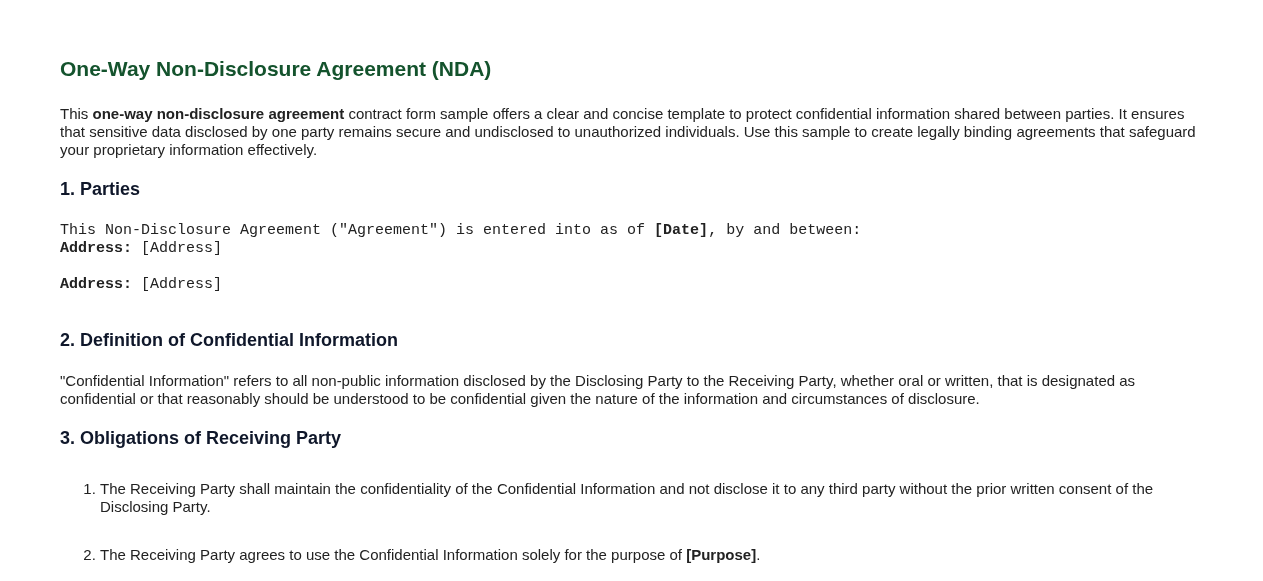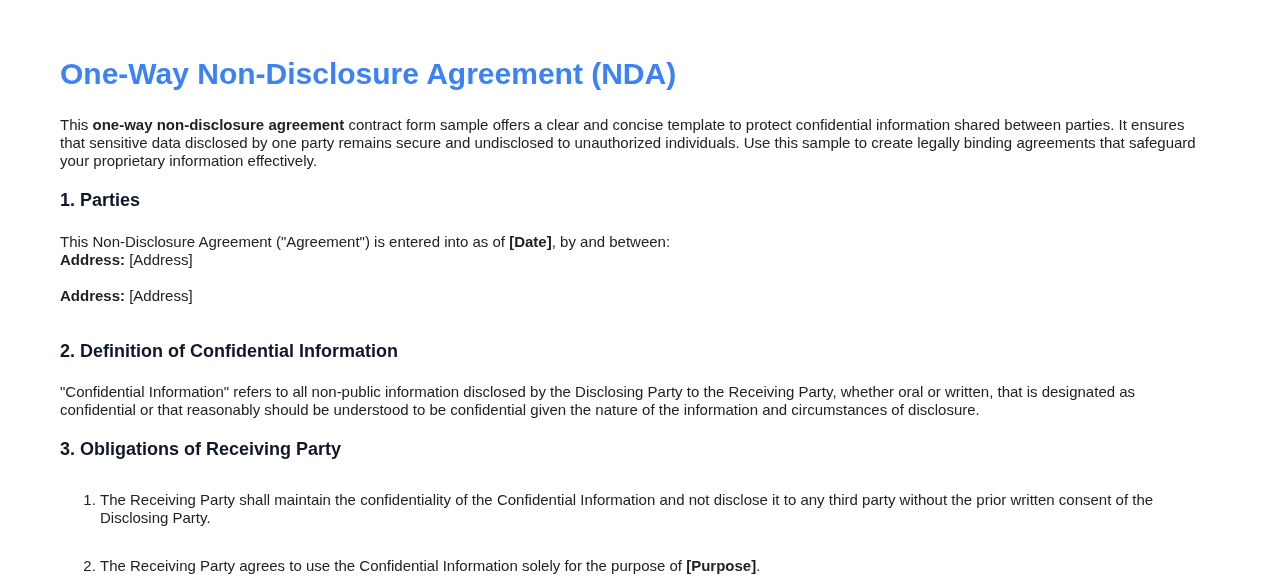--- a/index.html
+++ b/index.html
@@ -10,38 +10,38 @@
     background: #ffffff;
     font-family: "Liberation Sans", sans-serif;
     color: #222222;
   }
   .doc {
     padding: 56px 63px 0 60px;
     font-size: 15px;
     line-height: 1.2;
   }
   h1 {
-    font-size: 30px;
+    font-size: 21px;
     line-height: 1.2;
     font-weight: bold;
-    color: #3b82f6;
+    color: #14532d;
     margin: 0 0 24px 0;
   }
   h2 {
     font-size: 18px;
     line-height: 1.2;
     font-weight: bold;
     color: #0f172a;
     margin: 20px 0 21px 0;
   }
   h2.h-definition { margin-top: 36px; }
   h2.h-obligations { }
   p { margin: 0 0 15px 0; }
   .pblock { margin: 0 0 15px 0; }
-  .line { line-height: 18px; }
+  .line { line-height: 18px; font-family: Liberation Mono, monospace; }
   .line.blank { height: 18px; }
   b { font-weight: bold; }
   ol {
     margin: 18px 0 0 0;
     padding-left: 40px;
   }
   li { line-height: 18px; margin-top: 30px; }
 </style>
 </head>
 <body>

